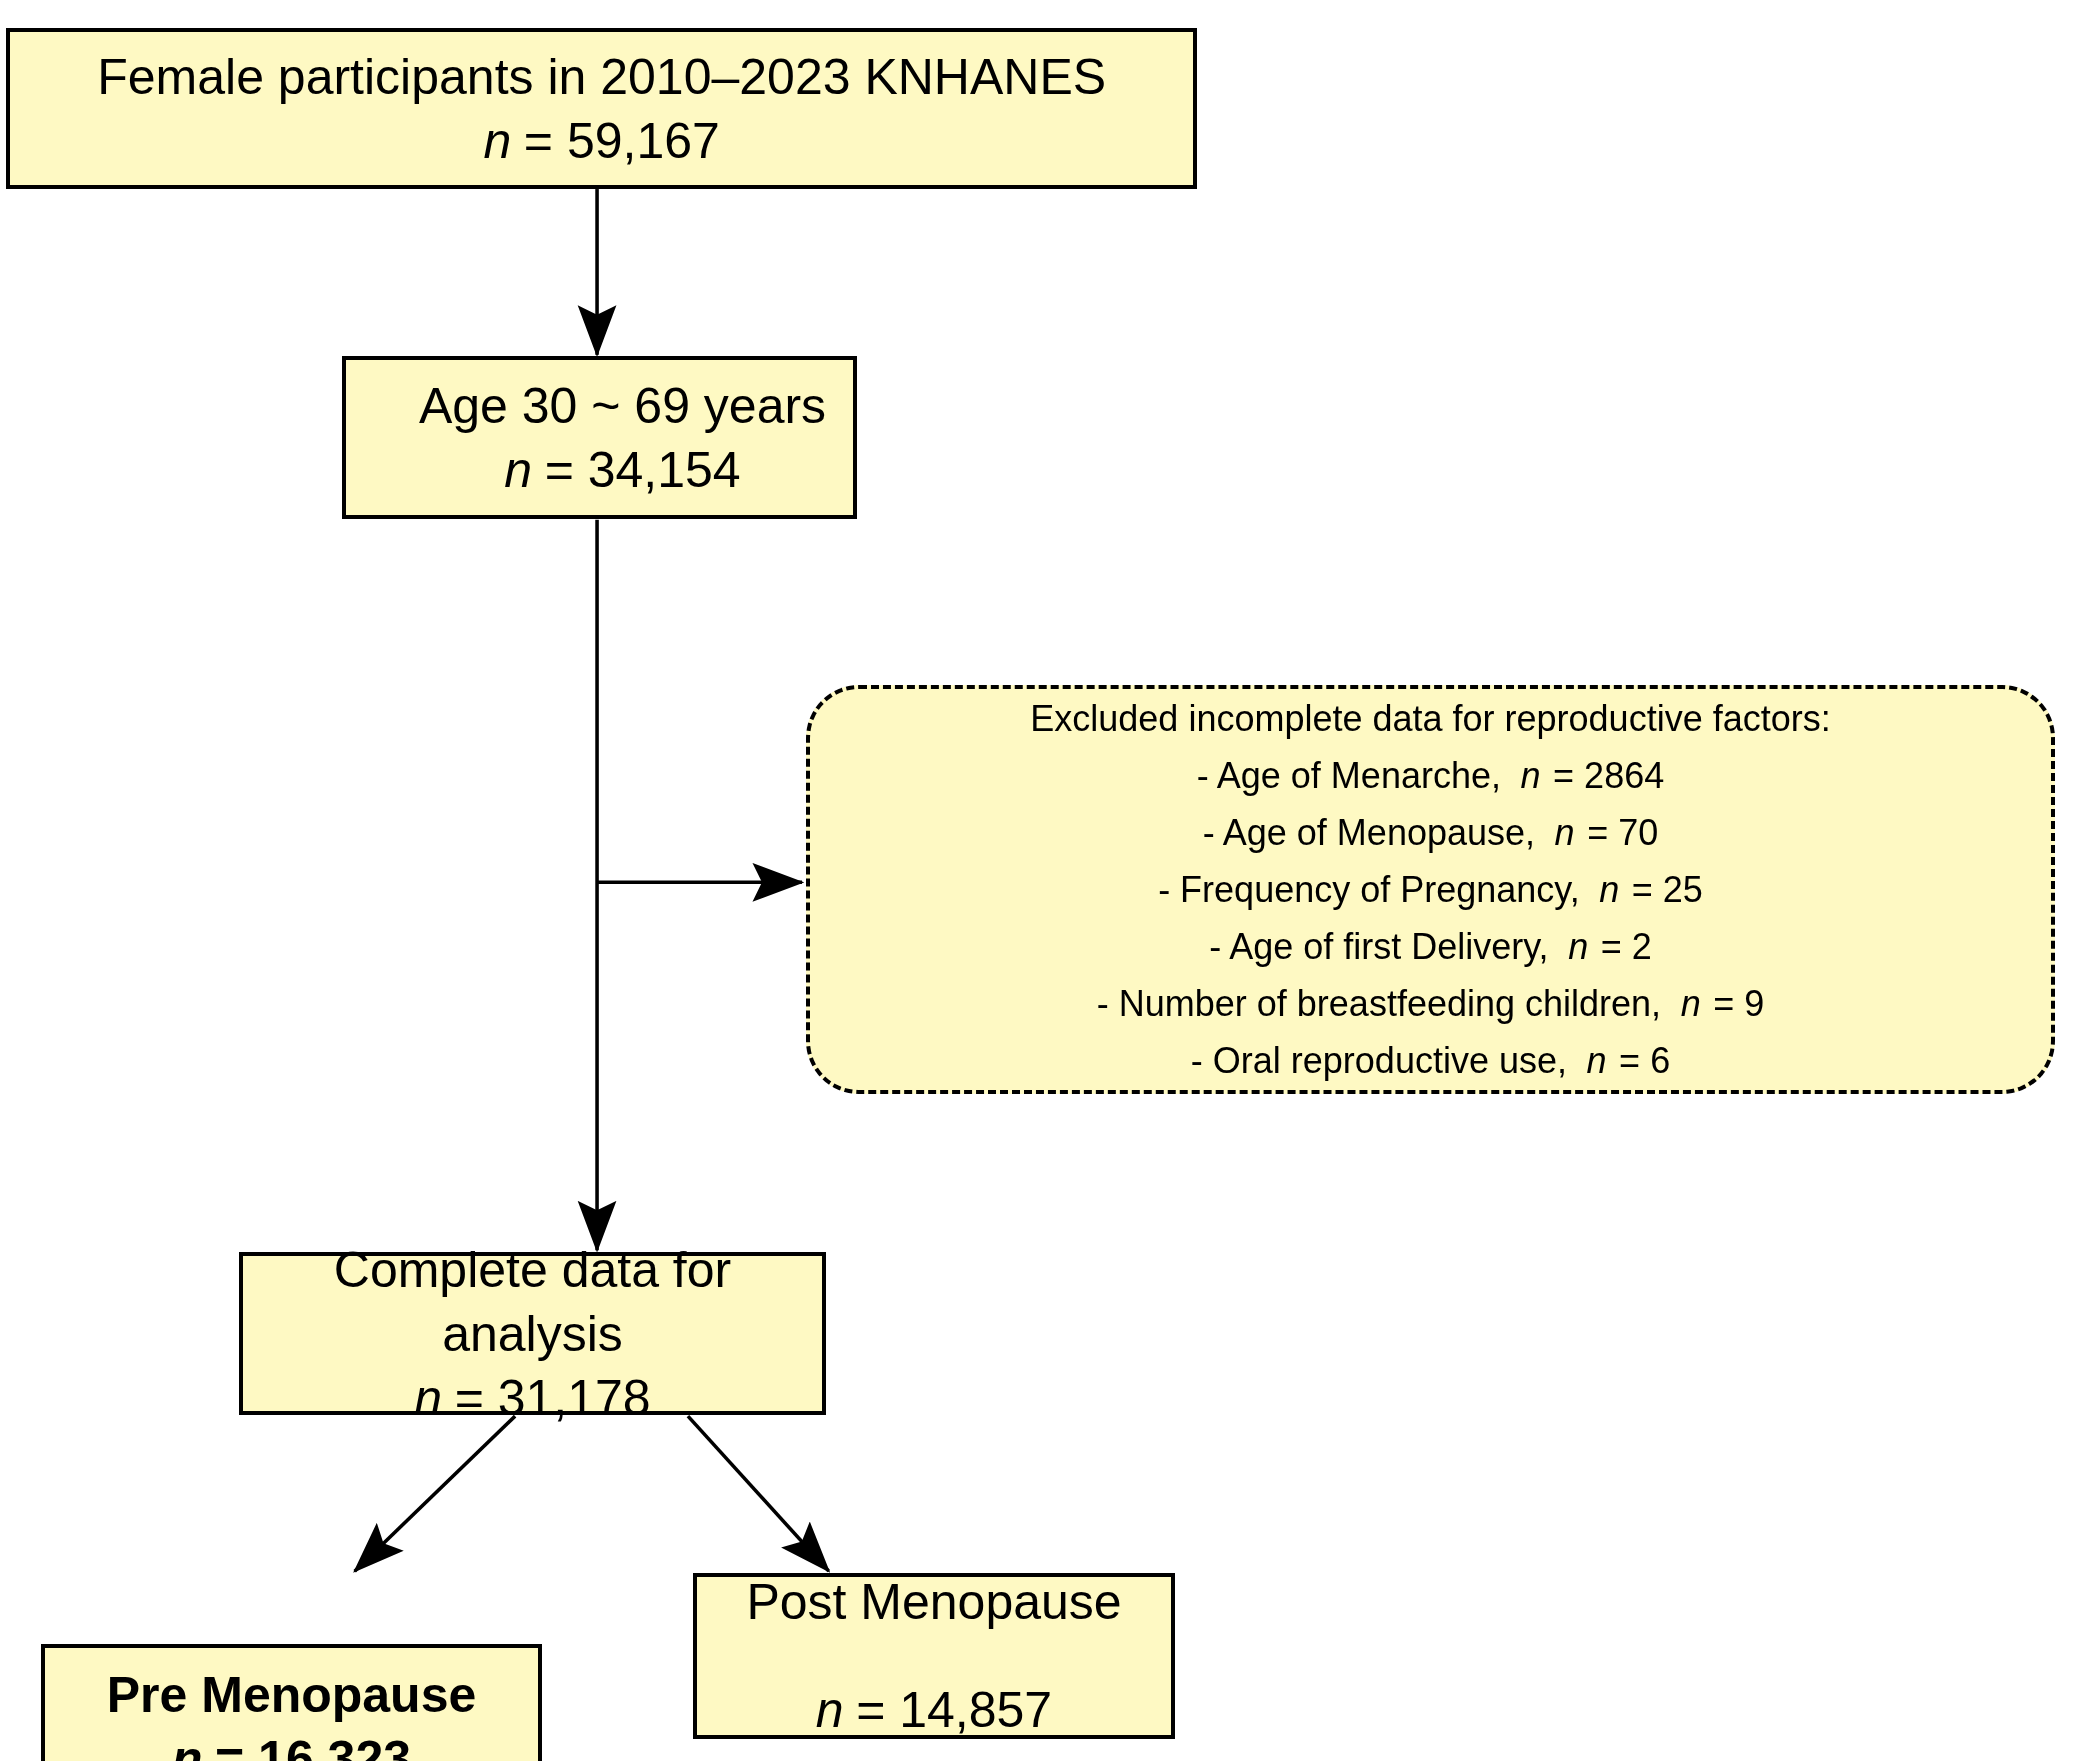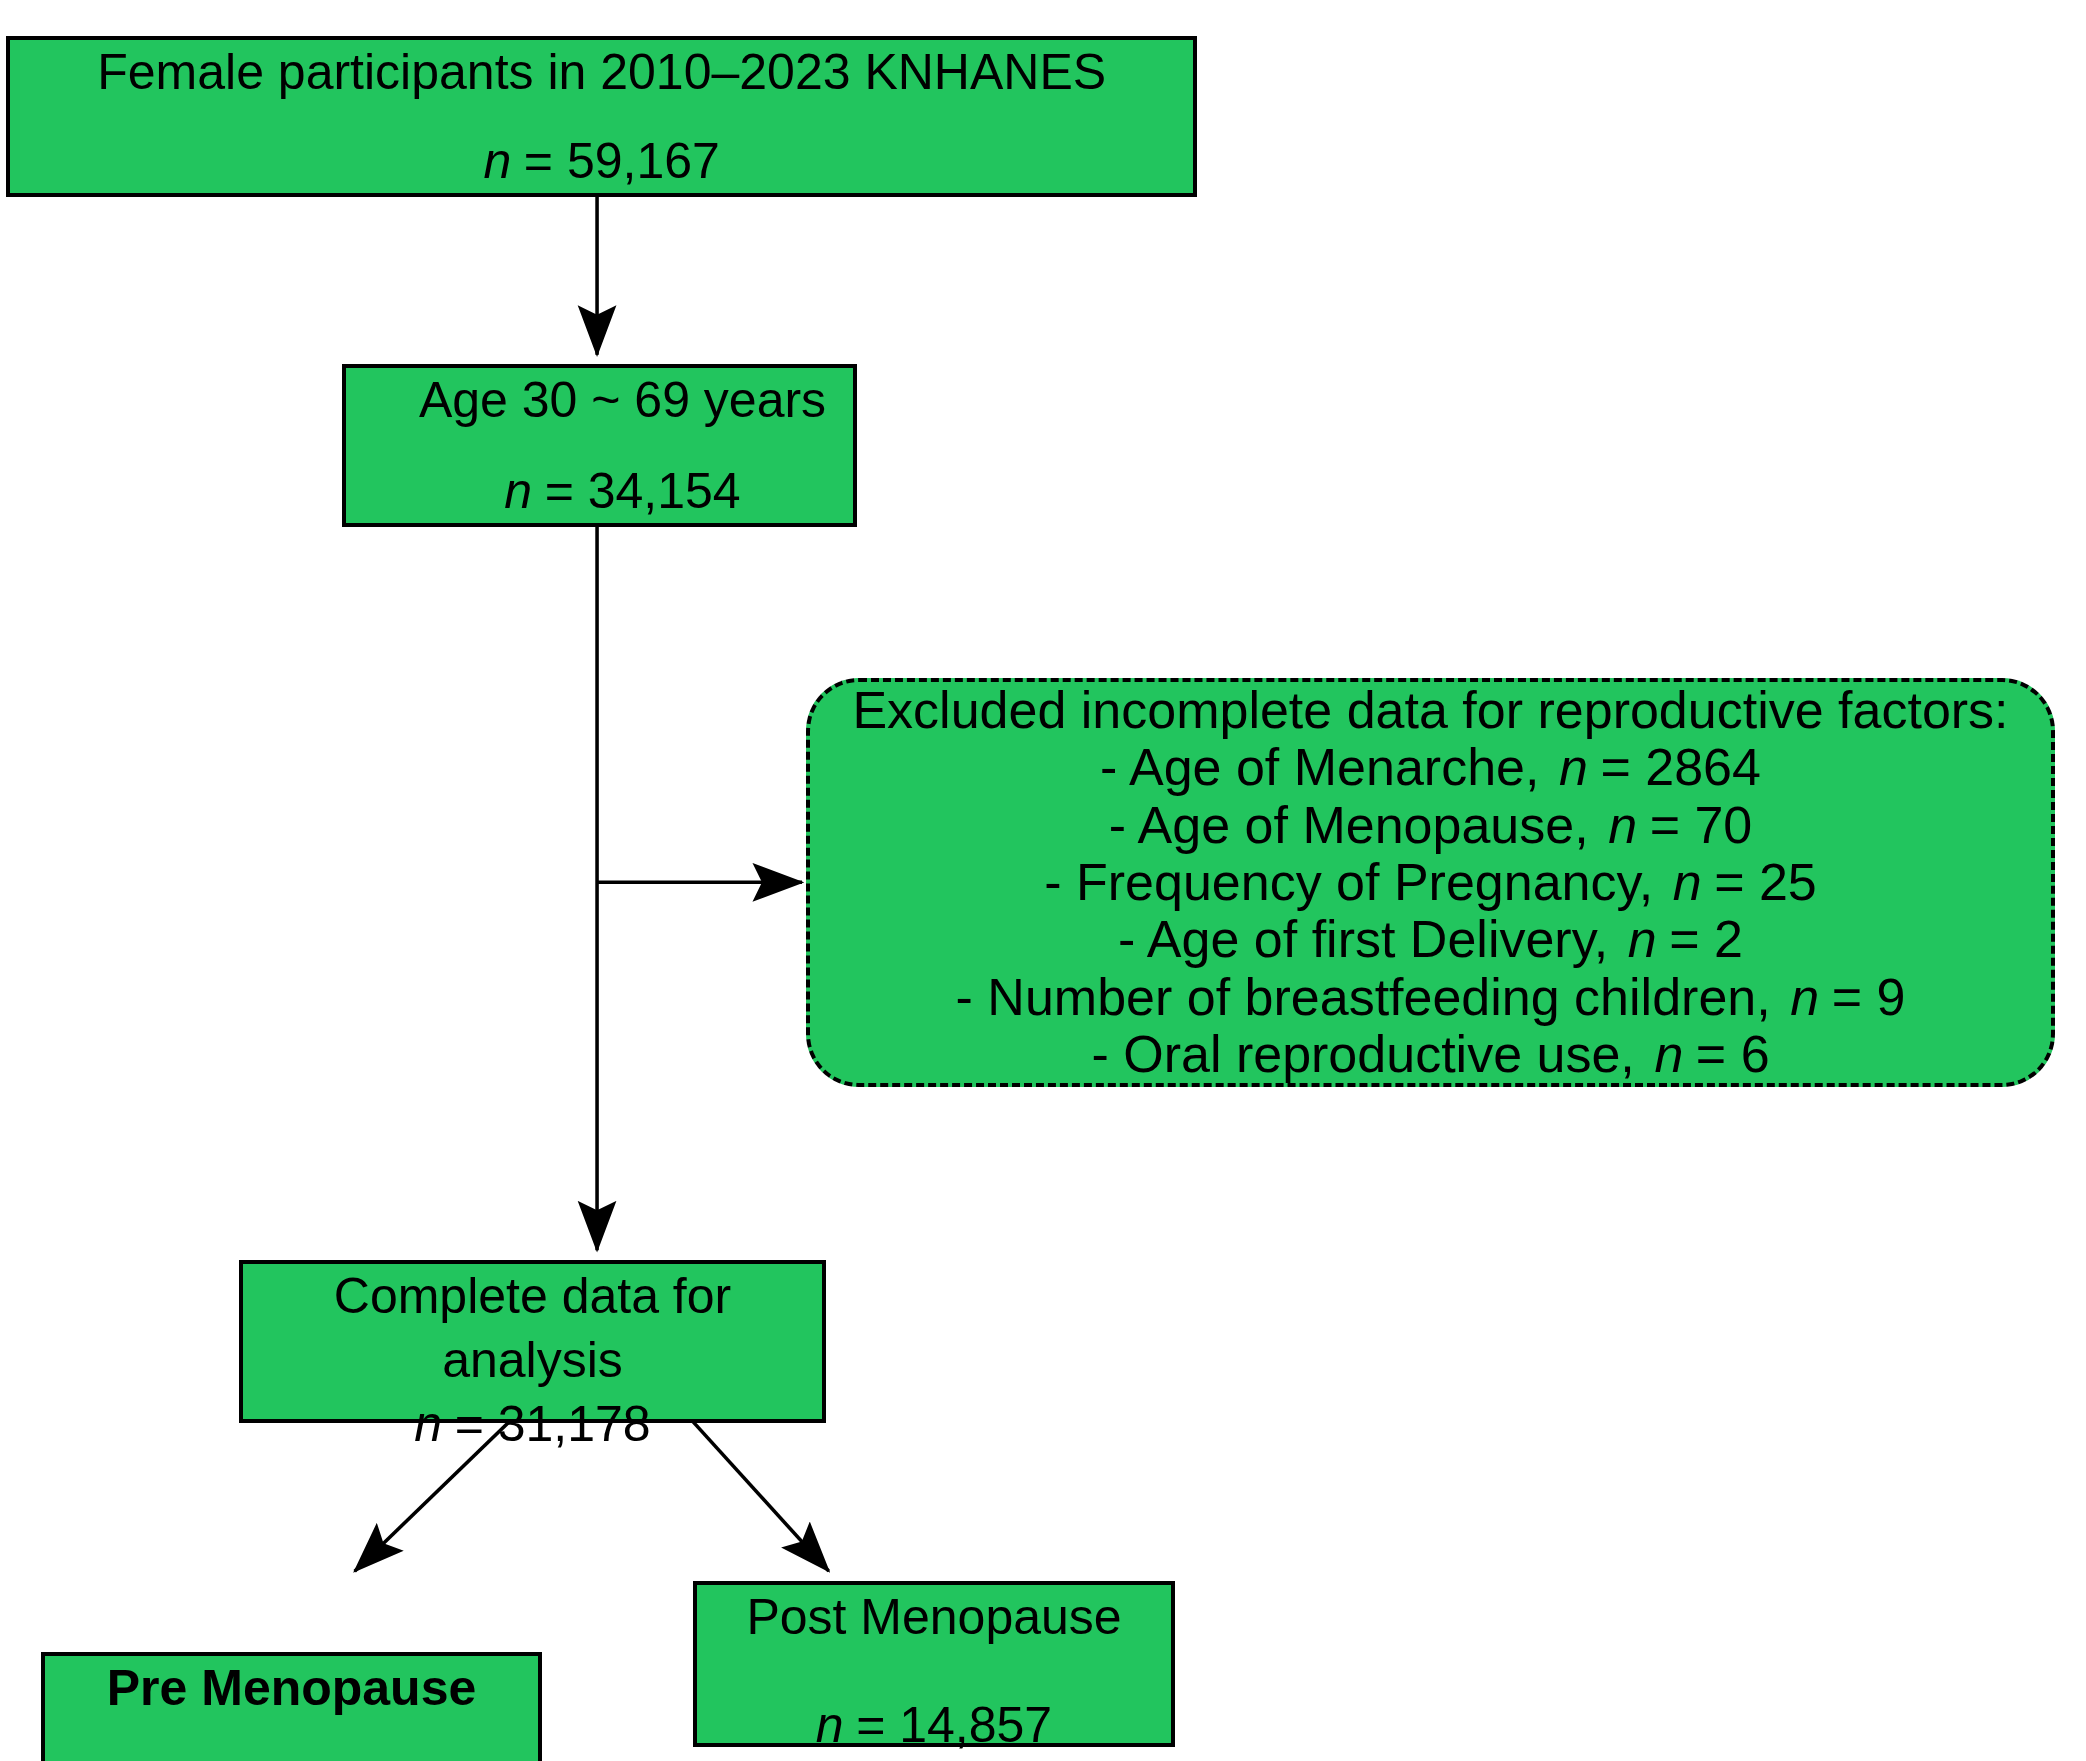--- a/index.html
+++ b/index.html
@@ -13,40 +13,39 @@
     height: 1762px;
     background: #ffffff;
     font-family: "Liberation Sans", "DejaVu Sans", sans-serif;
     color: #000000;
     overflow: hidden;
   }
   .box {
     position: absolute;
     box-sizing: border-box;
     border: 4.5px solid #000000;
-    background: #22c55e;
+    background: #fef9c3;
     display: flex;
     flex-direction: column;
     align-items: center;
-    justify-content: space-between;
+    justify-content: center;
     text-align: center;
     font-size: 50px;
     line-height: 64px;
-    margin-top: 8px;
   }
   .box-top      { left: 6.2px;   top: 28px;   width: 1191px; height: 161px; }
   .box-age      { left: 342px; top: 356px;  width: 515px;  height: 163px; padding-left: 46px; }
   .box-complete { left: 239px; top: 1252px; width: 587px;  height: 163px; }
   .box-pre      { left: 41px;  top: 1644px; width: 501px;  height: 166px; font-weight: bold; }
   .box-post     { left: 693px; top: 1573px; width: 482px;  height: 166px; gap: 44px; }
   .box-excluded {
-    left: 806px; top: 670px; width: 1249px; height: 409px;
+    left: 806px; top: 685px; width: 1249px; height: 409px;
     border: 4.5px dashed #000000;
     border-radius: 53px;
-    font-size: 52px;
+    font-size: 36px;
     line-height: 57px;
   }
   .n-italic {
     font-style: italic;
     margin-right: 12.5px;
   }
   .n-line .n-italic { margin-left: 0; }
   .excl-item .n-italic { margin-left: 19.6px; }
   .excl-title { white-space: nowrap; }
   .arrows {

